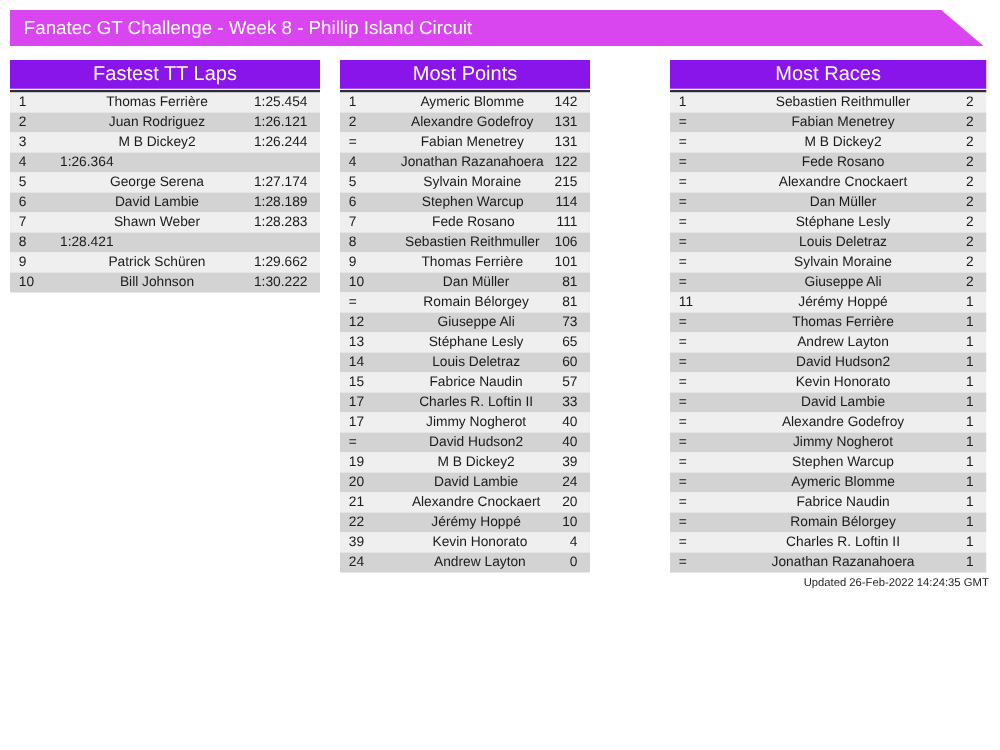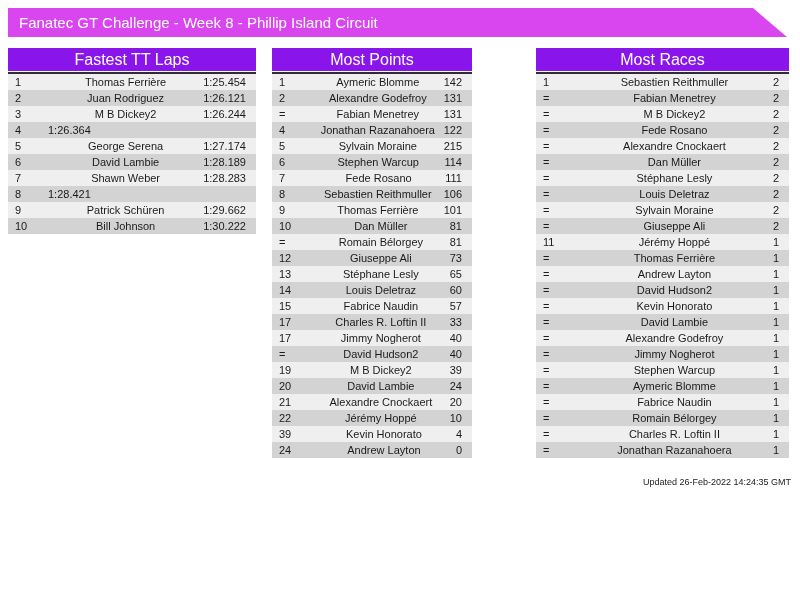--- a/index.html
+++ b/index.html
@@ -34,21 +34,21 @@
     display:flex;height:16px;line-height:16px;font-size:11px;color:#1b1b1b;
   }
   .trow:nth-child(odd){background:#efefef;}
   .trow:nth-child(even){background:#d3d3d3;}
   .c-rank{width:33px;padding-left:7px;flex:0 0 auto;}
   .c-name{flex:1 1 auto;overflow:hidden;white-space:nowrap;text-align:center;}
   .c-val{flex:0 0 auto;padding-right:10px;text-align:right;}
   
   .updated{
     position:absolute;top:461px;right:9px;
-    font-size:9px;color:#222222;margin-top:16px;
+    font-size:9px;color:#222222;
   }
 </style>
 </head>
 <body>
 
 <div class="titlebar">
   <span>Fanatec GT Challenge - Week 8 - Phillip Island Circuit</span>
 </div>
 
 <section class="board" id="board0">

